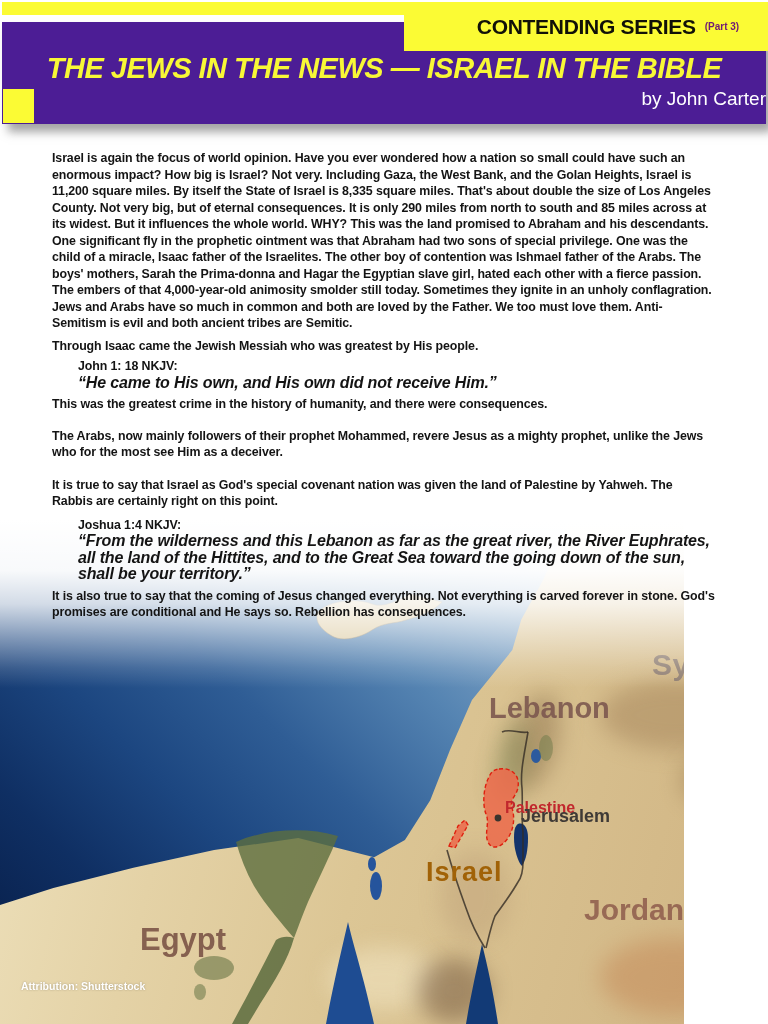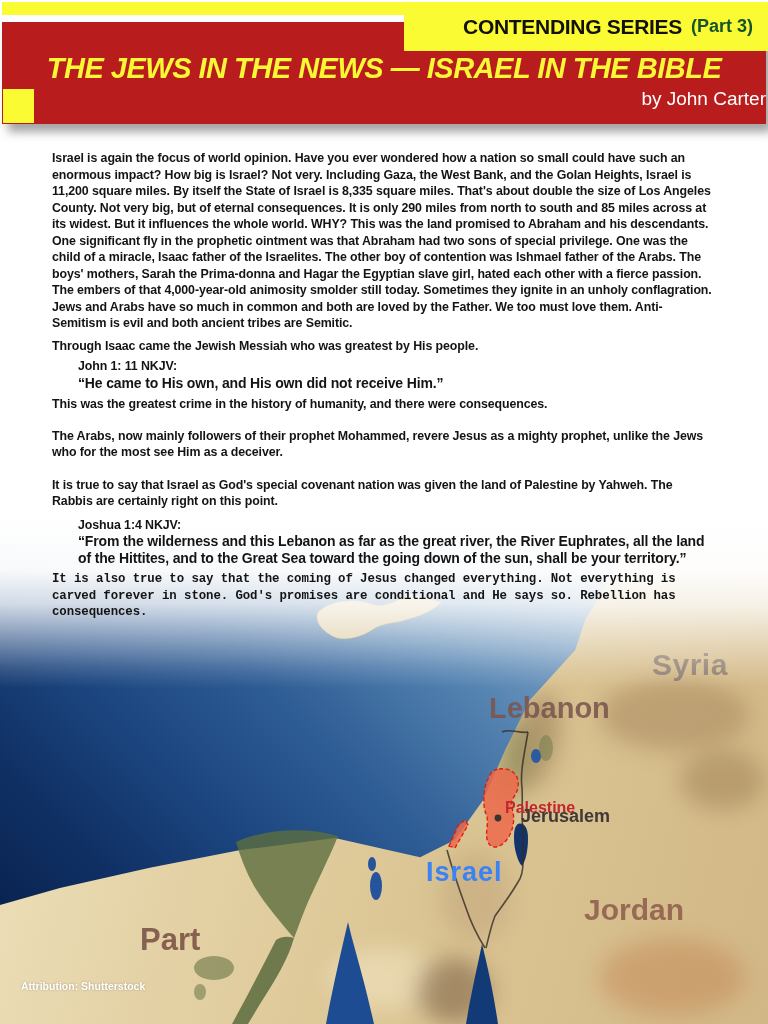--- a/index.html
+++ b/index.html
@@ -1,48 +1,48 @@
 <!DOCTYPE html>
 <html><head>
 <meta charset="utf-8">
 <style>
   html,body{margin:0;padding:0;background:#e8e8e8;}
   .page{position:relative;width:768px;height:1024px;background:#ffffff;overflow:hidden;
         font-family:"Liberation Sans",sans-serif;margin:0 auto;}
 
   
   .top-strip{position:absolute;left:2px;right:0;top:2px;height:13px;background:#fbfb34;}
-  .banner{position:absolute;left:2px;top:22px;width:764px;height:102px;background:#b91c1c;
+  .banner{position:absolute;left:2px;top:22px;width:764px;height:102px;background:#4c1d95;
           box-shadow:6px 8px 9px rgba(90,90,90,.55);}
   .main-title{position:absolute;left:0;right:0;top:30px;text-align:center;
               font-size:29px;font-weight:bold;font-style:italic;color:#f8f836;
               letter-spacing:-0.5px;white-space:nowrap;}
   .byline{position:absolute;left:0;right:0;top:66px;text-align:right;
           font-size:19px;color:#ffffff;}
   .corner-square{position:absolute;left:1px;bottom:1px;width:31px;height:34px;background:#fbfb34;}
   .series-box{position:absolute;left:404px;top:2px;width:382px;height:49px;background:#fbfb34;
               display:flex;align-items:center;padding-left:26px;box-sizing:border-box;justify-content:center;}
   .series-title{font-size:21px;font-weight:800;color:#111108;letter-spacing:-0.3px;}
-  .series-part{font-size:18px;font-weight:600;color:#14532d;margin-left:9px;}
+  .series-part{font-size:10px;font-weight:600;color:#701a75;margin-left:9px;}
 
   
   .article{position:absolute;left:52px;top:150px;width:664px;z-index:3;
            font-size:12.4px;font-weight:bold;color:#141414;line-height:16.5px;
            letter-spacing:-0.1px;}
   .article p{margin:0 0 13px 0;}
   .article p.p1{margin-bottom:6px;}
   .article p.p2{margin-bottom:4px;}
   .article p.p3{margin-bottom:15px;}
   .article p.p5{margin-bottom:7px;margin-top:16px;}
-  .article p.p6{margin-bottom:0;font-family:Liberation Mono, monospace;}
+  .article p.p6{margin-bottom:0;}
   .quote-ref{margin:0 0 0 26px !important;}
-  .quote{margin:0 0 5px 26px !important;font-size:14px;letter-spacing:-0.15px;}
+  .quote{margin:0 0 5px 26px !important;font-style:italic;font-size:16px;letter-spacing:-0.15px;}
 
   
-  .map{position:absolute;left:0;top:520px;width:768px;height:504px;overflow:hidden;z-index:1;}
+  .map{position:absolute;left:0;top:520px;width:684px;height:504px;overflow:hidden;z-index:1;}
   .sea{position:absolute;inset:0;
        background:linear-gradient(225deg,#c3d4e2 0%,#8fafcd 18%,#5584b2 36%,#2f5d95 52%,
                                   #1c4680 66%,#0f2f63 80%,#081f4a 95%);}
   .land{position:absolute;inset:0;
         background:linear-gradient(105deg,#efe3bf 0%,#e4d2a6 30%,#dcc695 55%,#d2b786 100%);
         clip-path:polygon(83.3% 0,79.4% 11.9%,76.2% 19.8%,74.9% 25.8%,69% 35.7%,65.8% 45.6%,
                   62.9% 55.6%,59.2% 63.5%,54.7% 66.9%,43.6% 63.1%,31.3% 65.5%,19.5% 69%,
                   7.8% 73%,0 76.4%,0 100%,100% 100%,100% 0);}
   .blob{position:absolute;border-radius:50%;filter:blur(11px);}
   .blob.syria1{left:600px;top:160px;width:150px;height:70px;background:#a3835a;opacity:.5;}
@@ -53,21 +53,21 @@
   .blob.sinai{left:328px;top:428px;width:112px;height:62px;background:#f2e6c4;opacity:.55;}
   .blob.aqabamtn{left:418px;top:438px;width:72px;height:66px;background:#6e523a;opacity:.5;}
   .blob.negev{left:440px;top:330px;width:70px;height:92px;background:#b89a74;opacity:.38;}
   .map svg{position:absolute;left:0;top:0;}
 
   .map-label{position:absolute;font-weight:bold;white-space:nowrap;z-index:4;}
   .lbl-syria{left:652px;top:128px;font-size:30px;color:#8c7b70;opacity:.95;letter-spacing:.5px;}
   .lbl-lebanon{left:489px;top:172px;font-size:29px;color:#7b564e;opacity:.88;}
   .lbl-palestine{left:505px;top:279px;font-size:16px;color:#c1272d;}
   .lbl-jerusalem{left:521px;top:286px;font-size:18px;color:#3f3a36;}
-  .lbl-israel{left:426px;top:337px;font-size:27px;color:#3b82f6;letter-spacing:1px;}
+  .lbl-israel{left:426px;top:337px;font-size:27px;color:#a16207;letter-spacing:1px;}
   .lbl-jordan{left:584px;top:373px;font-size:30px;color:#8e5c4c;opacity:.85;}
   .lbl-egypt{left:140px;top:402px;font-size:31px;color:#7c5547;opacity:.9;}
   .attribution{position:absolute;left:21px;top:460px;font-size:10.5px;font-weight:600;
                color:#ffffff;z-index:6;text-shadow:0 0 2px rgba(120,110,90,.6);}
   .fade{position:absolute;left:0;top:0;right:0;height:168px;z-index:5;
         background:linear-gradient(to bottom,rgba(255,255,255,1) 0%,rgba(255,255,255,.97) 30%,
                    rgba(255,255,255,.8) 50%,rgba(255,255,255,.45) 70%,
                    rgba(255,255,255,.15) 88%,rgba(255,255,255,0) 100%);}
 </style>
 </head>
@@ -82,21 +82,21 @@
     <div class="corner-square"></div>
   </div>
   <div class="series-box">
     <span class="series-title">CONTENDING SERIES</span>
     <span class="series-part">(Part 3)</span>
   </div>
 
   <div class="article">
     <p class="p1">Israel is again the focus of world opinion. Have you ever wondered how a nation so small could have such an enormous impact? How big is Israel? Not very. Including Gaza, the West Bank, and the Golan Heights, Israel is 11,200 square miles. By itself the State of Israel is 8,335 square miles. That's about double the size of Los Angeles County. Not very big, but of eternal consequences. It is only 290 miles from north to south and 85 miles across at its widest. But it influences the whole world. WHY? This was the land promised to Abraham and his descendants. One significant fly in the prophetic ointment was that Abraham had two sons of special privilege. One was the child of a miracle, Isaac father of the Israelites. The other boy of contention was Ishmael father of the Arabs. The boys' mothers, Sarah the Prima-donna and Hagar the Egyptian slave girl, hated each other with a fierce passion. The embers of that 4,000-year-old animosity smolder still today. Sometimes they ignite in an unholy conflagration. Jews and Arabs have so much in common and both are loved by the Father. We too must love them. Anti-Semitism is evil and both ancient tribes are Semitic.</p>
     <p class="p2">Through Isaac came the Jewish Messiah who was greatest by His people.</p>
-    <p class="quote-ref">John 1: 11 NKJV:</p>
+    <p class="quote-ref">John 1: 18 NKJV:</p>
     <p class="quote">“He came to His own, and His own did not receive Him.”</p>
     <p class="p3">This was the greatest crime in the history of humanity, and there were consequences.</p>
     <p class="p4">The Arabs, now mainly followers of their prophet Mohammed, revere Jesus as a mighty prophet, unlike the Jews who for the most see Him as a deceiver.</p>
     <p class="p5">It is true to say that Israel as God's special covenant nation was given the land of Palestine by Yahweh. The Rabbis are certainly right on this point.</p>
     <p class="quote-ref">Joshua 1:4 NKJV:</p>
     <p class="quote">“From the wilderness and this Lebanon as far as the great river, the River Euphrates, all the land of the Hittites, and to the Great Sea toward the going down of the sun, shall be your territory.”</p>
     <p class="p6">It is also true to say that the coming of Jesus changed everything. Not everything is carved forever in stone. God's promises are conditional and He says so. Rebellion has consequences.</p>
   </div>
 
   <div class="map">
@@ -137,19 +137,19 @@
       <path d="M449,326 L458,306 L465,300 L468,305 L455,328 Z" fill="#ec6a4b" fill-opacity=".85" stroke="#de1f0e" stroke-width="1.4" stroke-dasharray="4 2.6"></path>
       <circle cx="498" cy="298" r="3.4" fill="#3a342e"></circle>
     </svg>
 
     <div class="map-label lbl-syria">Syria</div>
     <div class="map-label lbl-lebanon">Lebanon</div>
     <div class="map-label lbl-palestine">Palestine</div>
     <div class="map-label lbl-jerusalem">Jerusalem</div>
     <div class="map-label lbl-israel">Israel</div>
     <div class="map-label lbl-jordan">Jordan</div>
-    <div class="map-label lbl-egypt">Part</div>
+    <div class="map-label lbl-egypt">Egypt</div>
 
     <div class="fade"></div>
     <div class="attribution">Attribution: Shutterstock</div>
   </div>
 
 </div>
 
 </body></html>

